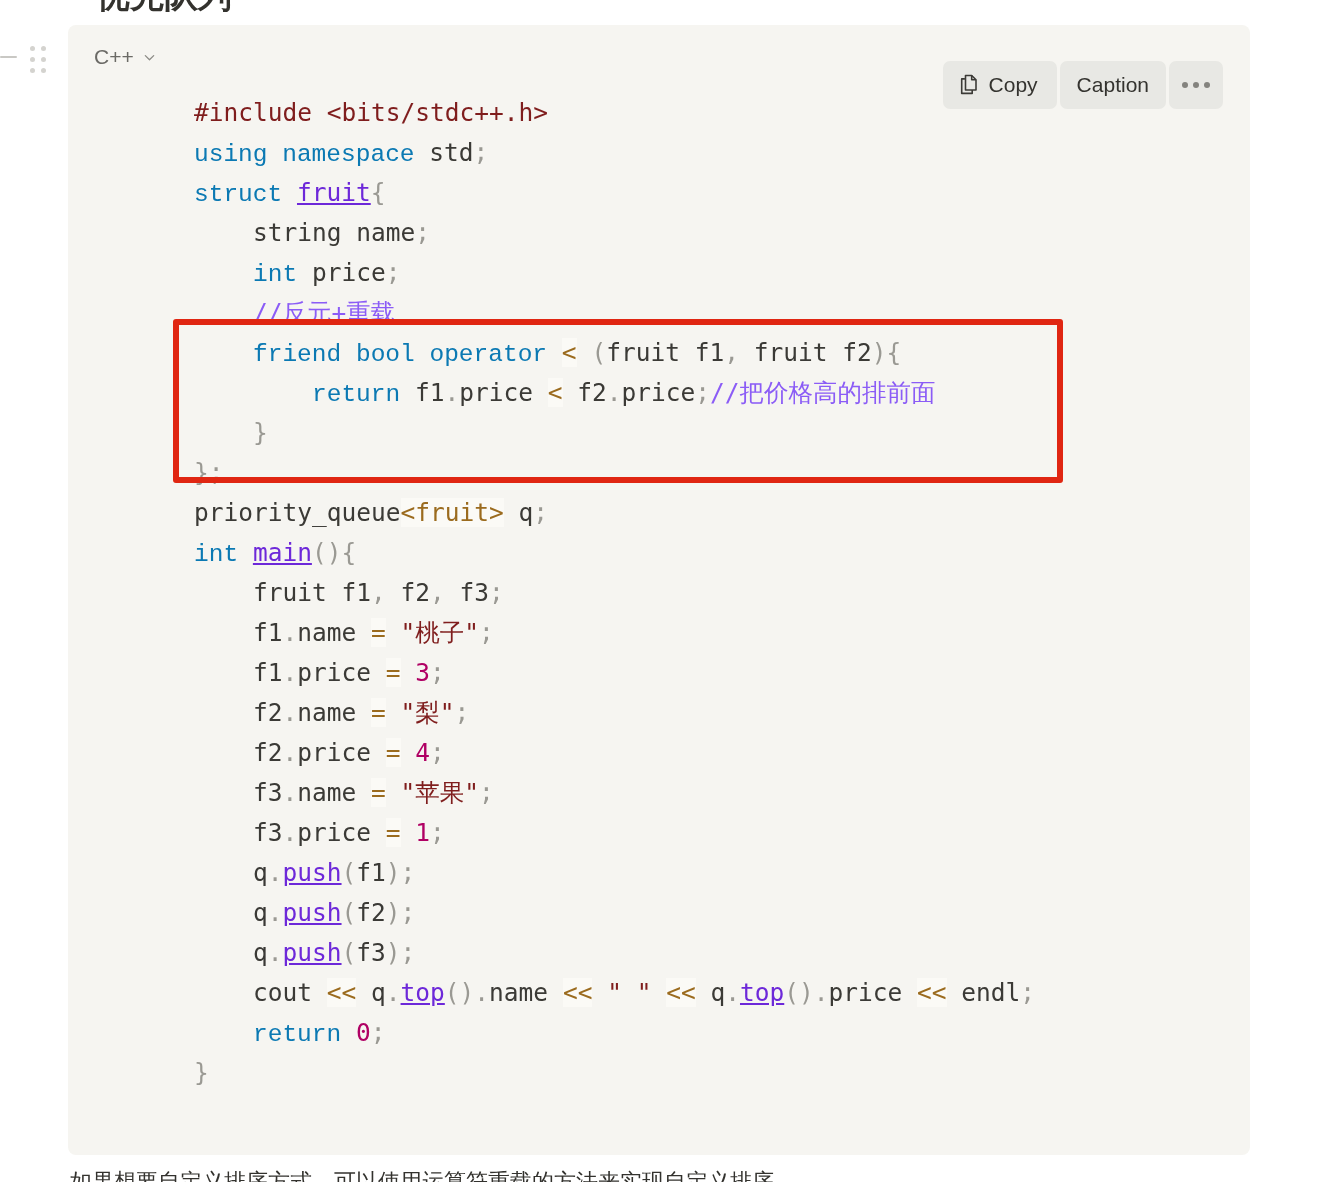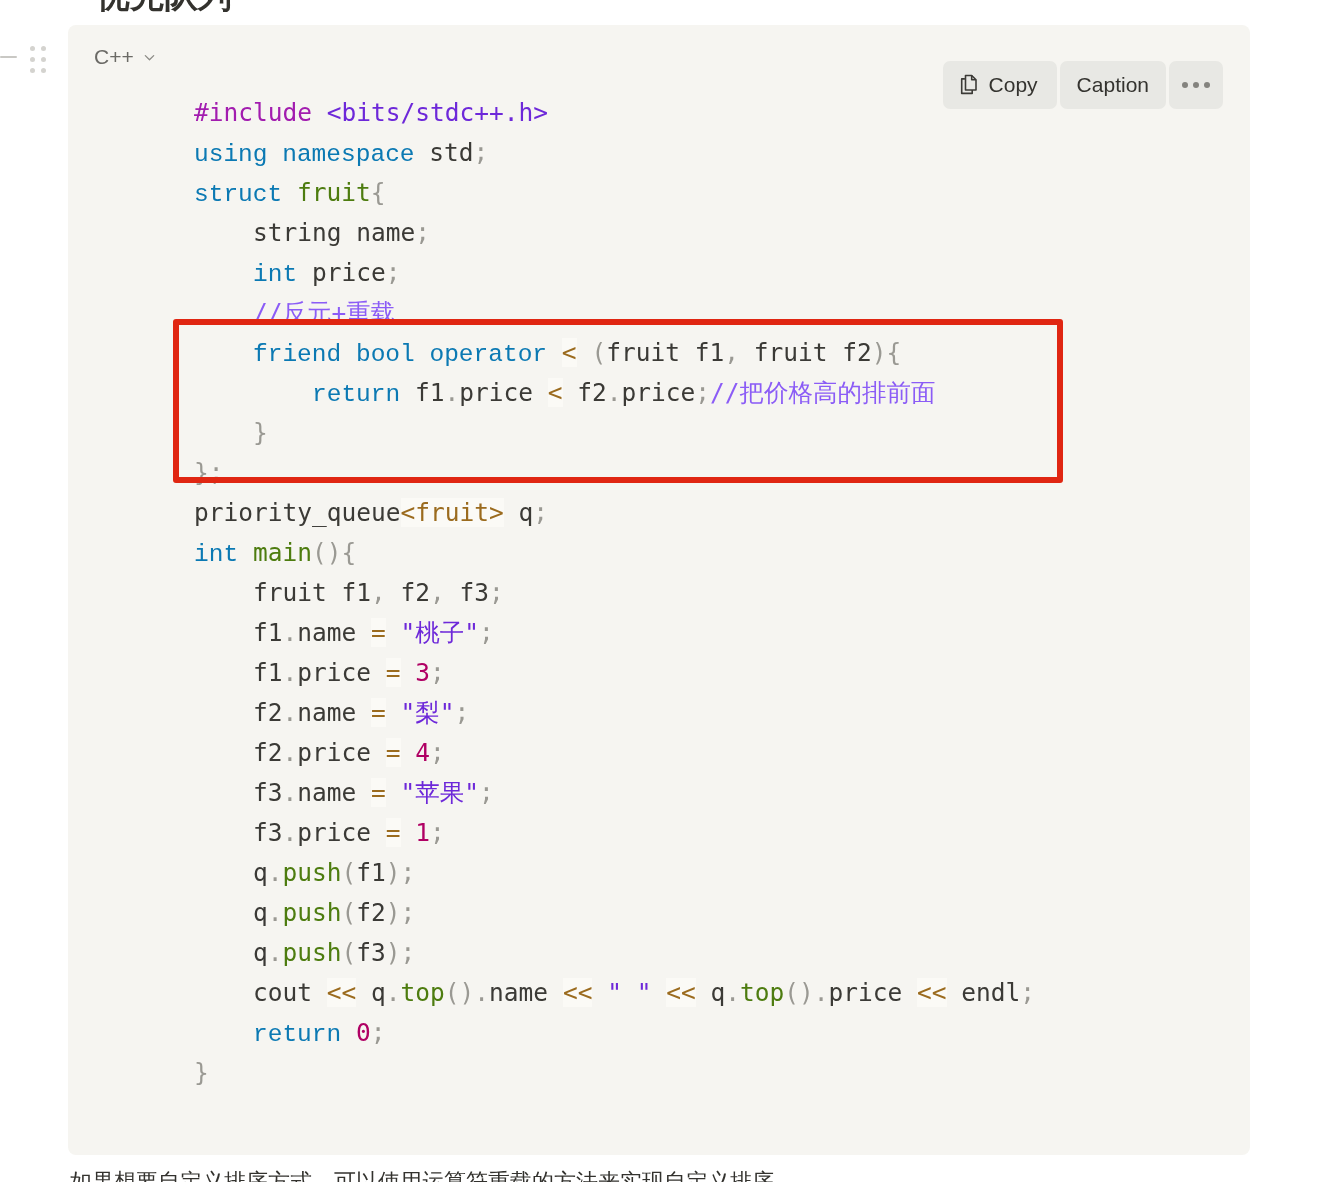--- a/index.html
+++ b/index.html
@@ -160,26 +160,26 @@
     color: #3b3a36;
   }
   .line {
     padding-left: 126px;
     height: 40px;
     position: relative;
   }
 
   
   .t-kw    { color: #0b79b3; font-family: Liberation Mono, monospace; }              
-  .t-type  { color: #4d7c0f; }              
-  .t-str   { color: #6d28d9; }              
+  .t-type  { color: #6d28d9; text-decoration: underline; }              
+  .t-str   { color: #7f1d1d; }              
   .t-num   { color: #b00064; }              
   .t-com   { color: #8b5cf6; }              
   .t-pun   { color: #9a9993; }              
-  .t-pre   { color: #a21caf; }              
+  .t-pre   { color: #7f1d1d; }              
   .t-op    { color: #9b6b1e; background: #fbfaf6; }  
   .t-plain { color: #3b3a36; text-align: center; }
 
   
   .redbox {
     position: absolute;
     left: 105px;
     top: 294px;
     width: 890px;
     height: 164px;

